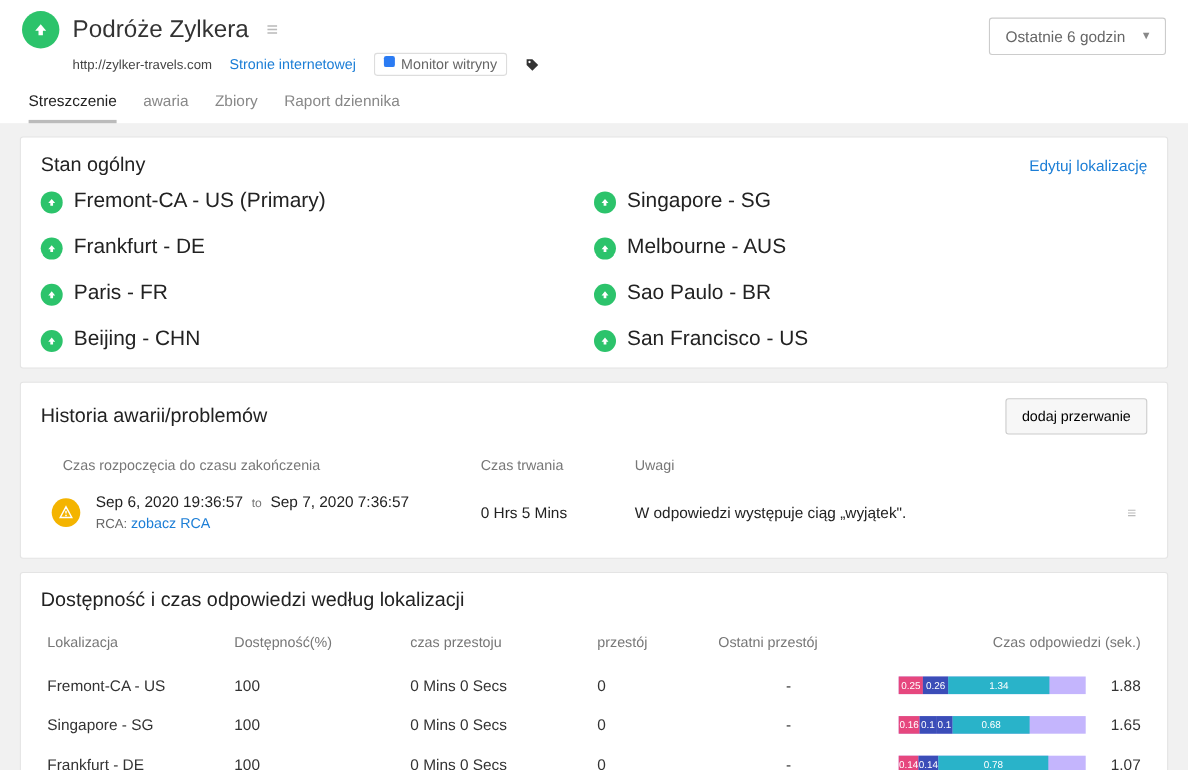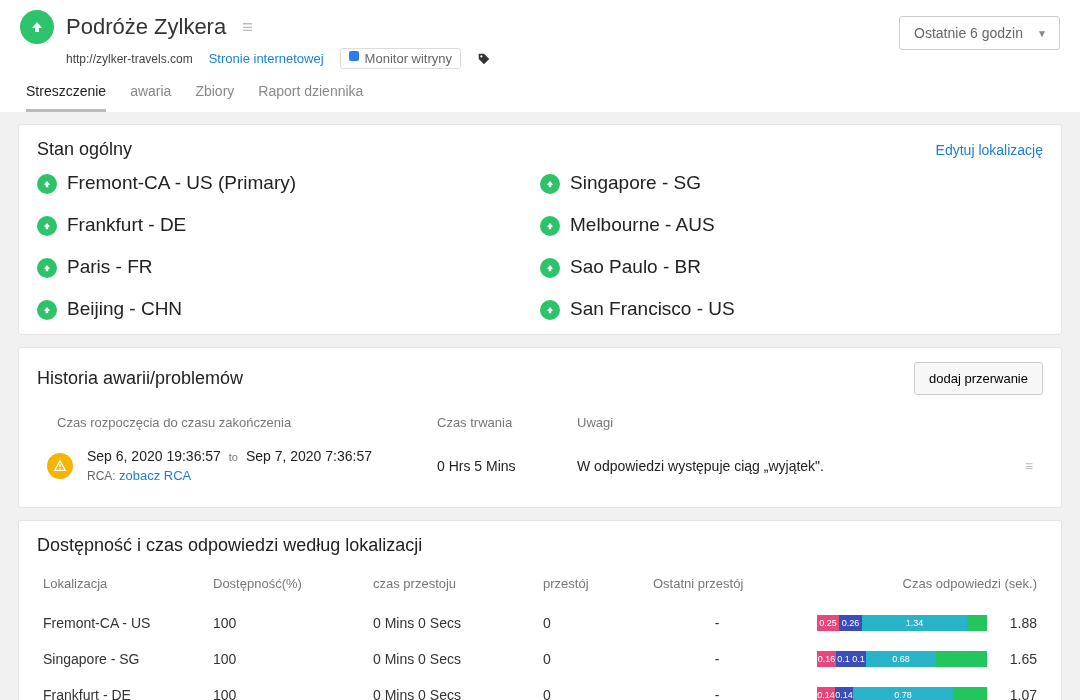--- a/index.html
+++ b/index.html
@@ -38,21 +38,21 @@
   .warn-icon { width: 26px; height: 26px; border-radius: 50%; background: #f4b400; display: inline-flex; align-items: center; justify-content: center; color: #fff; margin-right: 14px; flex-shrink: 0; }
   .outage-time { font-size: 14px; color: #222; }
   .outage-time .to { font-size: 11px; color: #777; padding: 0 4px; }
   .rca { font-size: 12px; color: #666; margin-top: 4px; }
   .rca a { color: #1c7ed6; font-size: 13px; cursor: pointer; }
   .avail-table { width: 100%; border-collapse: collapse; }
   .avail-table th { text-align: left; font-weight: 400; color: #777; font-size: 13px; padding: 10px 6px 14px 6px; }
   .avail-table th.rt { text-align: right; }
   .avail-table td { padding: 10px 6px; font-size: 14px; color: #333; }
   .rtcell { display: flex; align-items: center; justify-content: flex-end; gap: 10px; }
-  .bar { width: 170px; height: 16px; position: relative; background: #22c55e; display: flex; }
+  .bar { width: 170px; height: 16px; position: relative; background: #c4b5fd; display: flex; }
   .seg { height: 100%; color: #fff; font-size: 9px; display: flex; align-items: center; justify-content: center; overflow: hidden; white-space: nowrap; }
   .seg.pink { background: #e6477e; }
   .seg.blue { background: #3b4db8; }
   .seg.teal { background: #29b3c9; }
   .rtval { width: 40px; text-align: right; font-size: 14px; }
   svg { display: block; }
 </style>
 </head>
 <body>
 
@@ -229,21 +229,21 @@
             <td>Fremont-CA - US</td>
             <td>100</td>
             <td>0 Mins 0 Secs</td>
             <td>0</td>
             <td style="text-align:center">-</td>
             <td>
               <div class="rtcell">
                 <div class="bar">
                   <div class="seg pink" style="width:22px">0.25</div>
                   <div class="seg blue" style="width:23px">0.26</div>
-                  <div class="seg teal" style="width:105px">1.34</div>
+                  <div class="seg teal" style="width:92px">1.34</div>
                 </div>
                 <div class="rtval">1.88</div>
               </div>
             </td>
           </tr>
           <tr>
             <td>Singapore - SG</td>
             <td>100</td>
             <td>0 Mins 0 Secs</td>
             <td>0</td>

